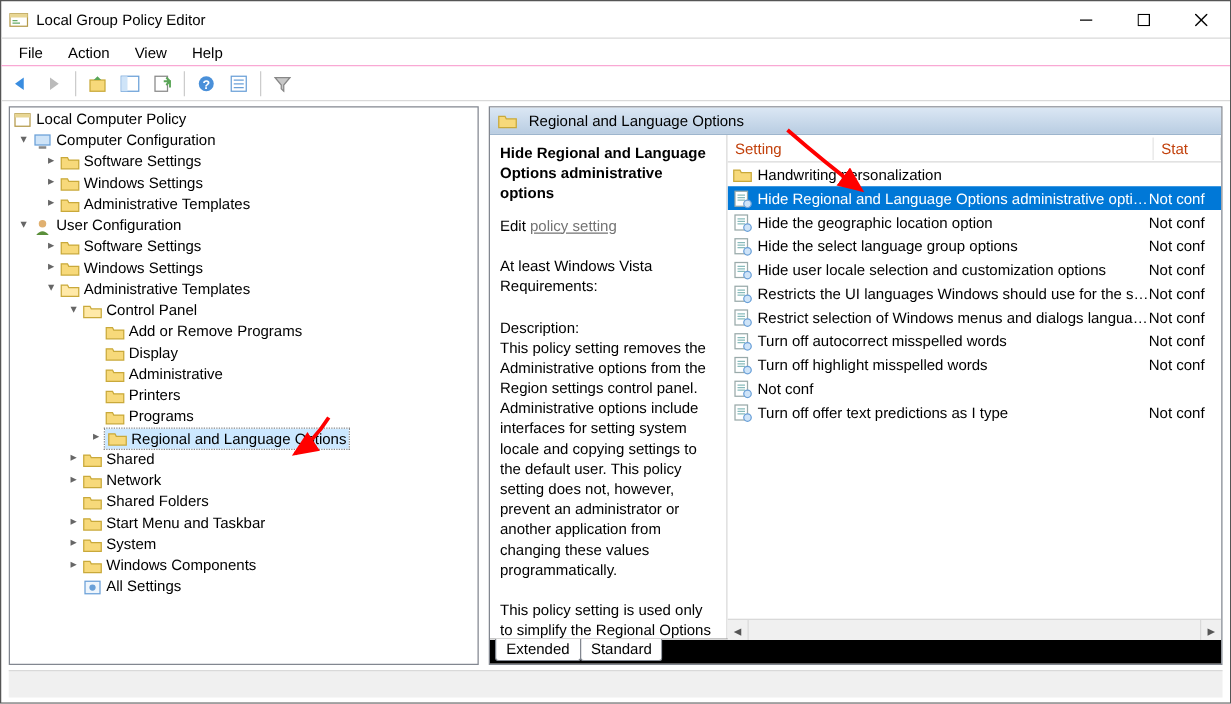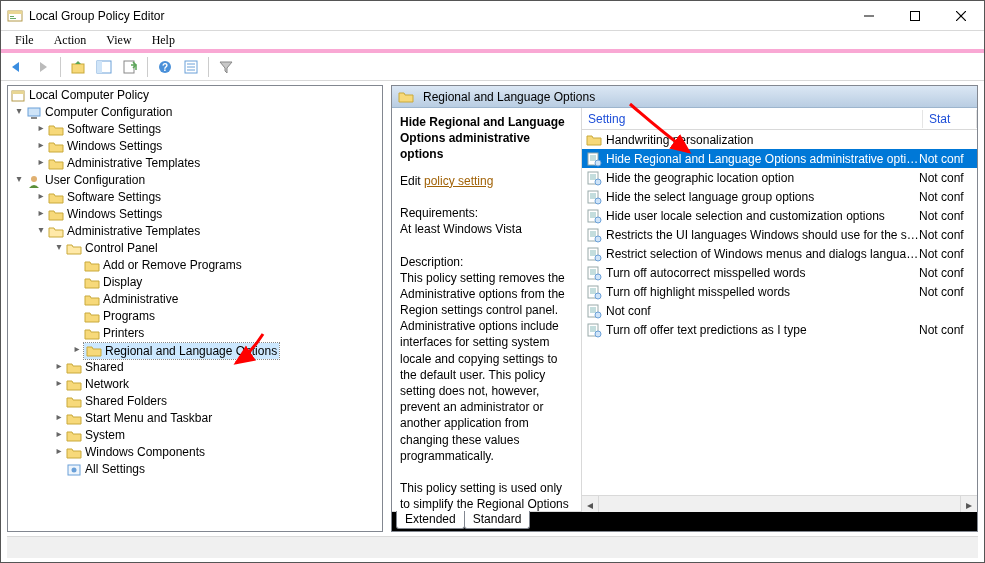--- a/index.html
+++ b/index.html
@@ -5,21 +5,21 @@
   * { box-sizing: border-box; }
   html, body { margin:0; padding:0; font-family: "Segoe UI", Tahoma, sans-serif; font-size:12px; color:#000; }
   .window { width:985px; height:563px; border:1px solid #555; background:#fff; display:flex; flex-direction:column; position:relative; }
   
   .titlebar { height:30px; display:flex; align-items:center; padding:0 0 0 6px; border-bottom:1px solid #d9d9d9; }
   .titlebar .app-icon { width:16px; height:16px; margin-right:6px; }
   .titlebar .title { flex:1; font-size:12px; }
   .win-btns { display:flex; height:100%; }
   .win-btn { width:46px; display:flex; align-items:center; justify-content:center; }
   
-  .menubar { height:22px; display:flex; align-items:center; padding:0 4px; border-bottom:4px solid #f9a8d4;font-family:Liberation Serif, serif; }
+  .menubar { height:22px; display:flex; align-items:center; padding:0 4px; border-bottom:1px solid #f9a8d4; }
   .menubar .menu-item { padding:2px 10px; cursor:default; }
   
   .toolbar { height:28px; display:flex; align-items:center; padding:0 4px; border-bottom:1px solid #d9d9d9; gap:2px; }
   .tool-btn { width:24px; height:24px; display:flex; align-items:center; justify-content:center; border:1px solid transparent; }
   .tool-sep { width:1px; height:20px; background:#ccc; margin:0 3px; }
   
   .body { flex:1; display:flex; padding:4px 6px 0 6px; gap:8px; overflow:hidden; }
   .tree-pane { width:376px; border:1px solid #828790; background:#fff; overflow:auto; }
   .right-pane { flex:1; display:flex; flex-direction:column; border:1px solid #828790; background:#fff; overflow:hidden; position:relative; }
   
@@ -29,23 +29,23 @@
   .label-wrap { display:inline-flex; align-items:center; padding:0 2px; height:16px; }
   .exp { width:14px; text-align:center; color:#666; font-size:10px; cursor:default; }
   .tree-icon { width:16px; height:16px; margin-right:3px; display:inline-flex; align-items:center; justify-content:center; }
   .lbl { font-size:12px; }
   
   .right-header { height:22px; background:linear-gradient(#dbe7f4,#b9cde2); border-bottom:1px solid #9db5cd; display:flex; align-items:center; padding:0 6px; gap:6px; }
   .right-header .lbl { font-weight:400; }
   .right-body { flex:1; display:flex; overflow:hidden; }
   .desc-pane { width:190px; border-right:1px solid #d9d9d9; padding:6px 10px 6px 8px; overflow:auto; line-height:1.35; }
   .desc-title { font-weight:bold; margin-bottom:10px; }
-  .desc-pane a { color:#a16207; }
+  .desc-pane a { color:#737373; }
   .list-pane { flex:1; display:flex; flex-direction:column; overflow:hidden; }
-  .list-header { height:22px; border-bottom:1px solid #d9d9d9; display:flex; align-items:center; font-size:12px; color:#1d4ed8; }
+  .list-header { height:22px; border-bottom:1px solid #d9d9d9; display:flex; align-items:center; font-size:12px; color:#c2410c; }
   .list-header .col { padding:2px 6px; border-right:1px solid #e5e5e5; }
   .col-setting { flex:1; }
   .col-state { width:54px; text-align:left; }
   .list-body { flex:1; overflow:auto; }
   .list-row { display:flex; align-items:center; height:19px; padding:0 4px; }
   .list-row.selected { background:#0078d7; color:#fff; }
   .list-row .item-icon { width:16px; height:16px; margin-right:4px; display:inline-flex; align-items:center; justify-content:center; flex-shrink:0; }
   .list-row .setting-txt { flex:1; white-space:nowrap; overflow:hidden; text-overflow:ellipsis; }
   .list-row .state-txt { width:54px; white-space:nowrap; }
   .hscroll { height:17px; border-top:1px solid #d9d9d9; background:#f0f0f0; position:relative; }
@@ -278,29 +278,29 @@
               </svg>
             </span>
             <span class="lbl">Administrative</span>
           </div>
         <div class="tree-row" style="padding-left:76px">
             <span class="tree-icon">
               <svg width="16" height="16">
                 <path d="M1 4 L6 4 L7 6 L15 6 L15 13 L1 13 Z" fill="#f7d97a" stroke="#c9a93a"></path>
               </svg>
             </span>
+            <span class="lbl">Printers</span>
+          </div>
+        <div class="tree-row" style="padding-left:76px">
+            <span class="tree-icon">
+              <svg width="16" height="16">
+                <path d="M1 4 L6 4 L7 6 L15 6 L15 13 L1 13 Z" fill="#f7d97a" stroke="#c9a93a"></path>
+              </svg>
+            </span>
             <span class="lbl">Programs</span>
-          </div>
-        <div class="tree-row" style="padding-left:76px">
-            <span class="tree-icon">
-              <svg width="16" height="16">
-                <path d="M1 4 L6 4 L7 6 L15 6 L15 13 L1 13 Z" fill="#f7d97a" stroke="#c9a93a"></path>
-              </svg>
-            </span>
-            <span class="lbl">Printers</span>
           </div>
         <div class="tree-row selected" style="padding-left:62px">
             <span class="exp">▸</span>
             <span class="label-wrap">
               <span class="tree-icon">
                 <svg width="16" height="16">
                   <path d="M1 4 L6 4 L7 6 L15 6 L15 13 L1 13 Z" fill="#f7d97a" stroke="#c9a93a"></path>
                 </svg>
               </span>
               <span class="lbl">Regional and Language Options</span>
@@ -382,22 +382,22 @@
         <span class="lbl">Regional and Language Options</span>
       </div>
       <div class="right-body">
 
         <div class="desc-pane">
           <div class="desc-title">Hide Regional and Language Options administrative options</div>
           <div>
             <span>Edit </span><a href="#">policy setting</a>
           </div>
           <br>
+          <div>At least Windows Vista</div>
           <div>Requirements:</div>
-          <div>At least Windows Vista</div>
           <br>
           <div>Description:</div>
           <div>This policy setting removes the Administrative options from the Region settings control panel. Administrative options include interfaces for setting system locale and copying settings to the default user. This policy setting does not, however, prevent an administrator or another application from changing these values programmatically.</div>
           <br>
           <div>This policy setting is used only to simplify the Regional Options control panel.</div>
           <br>
           
         </div>
 
         <div class="list-pane">

